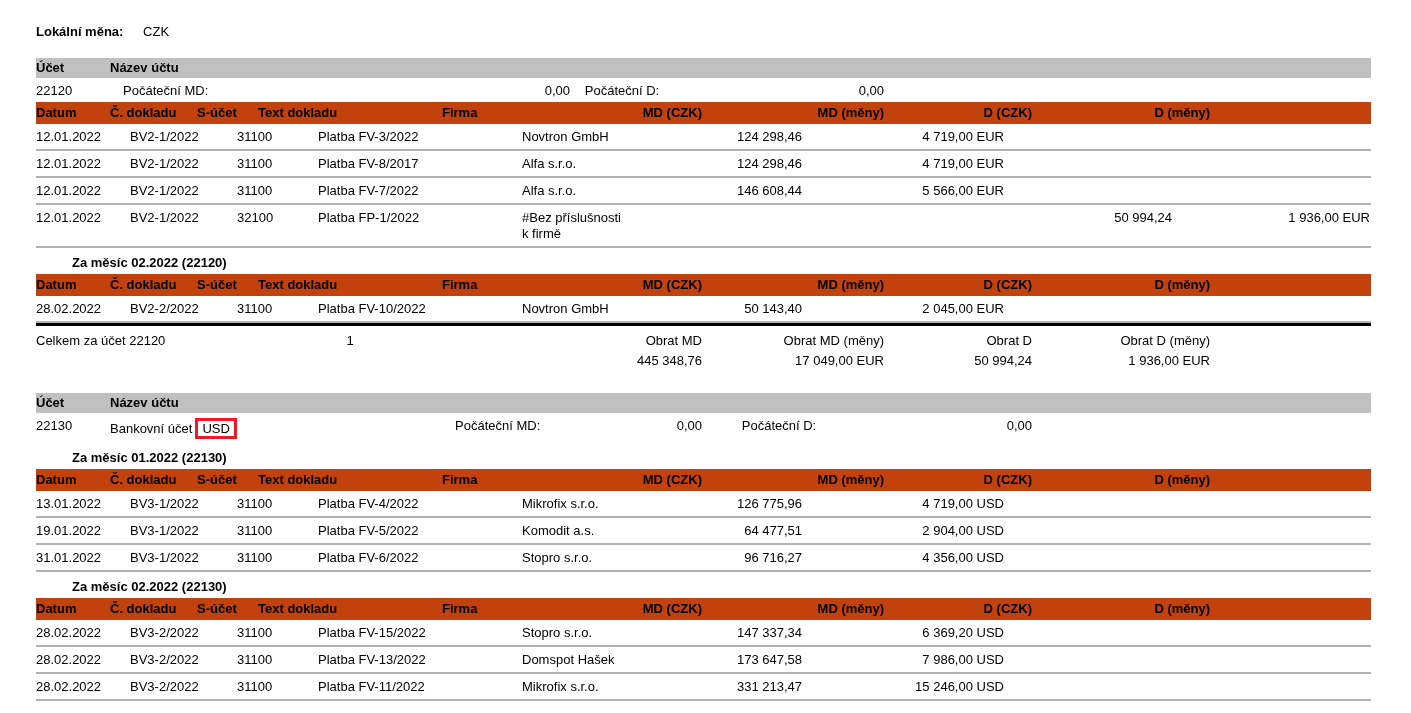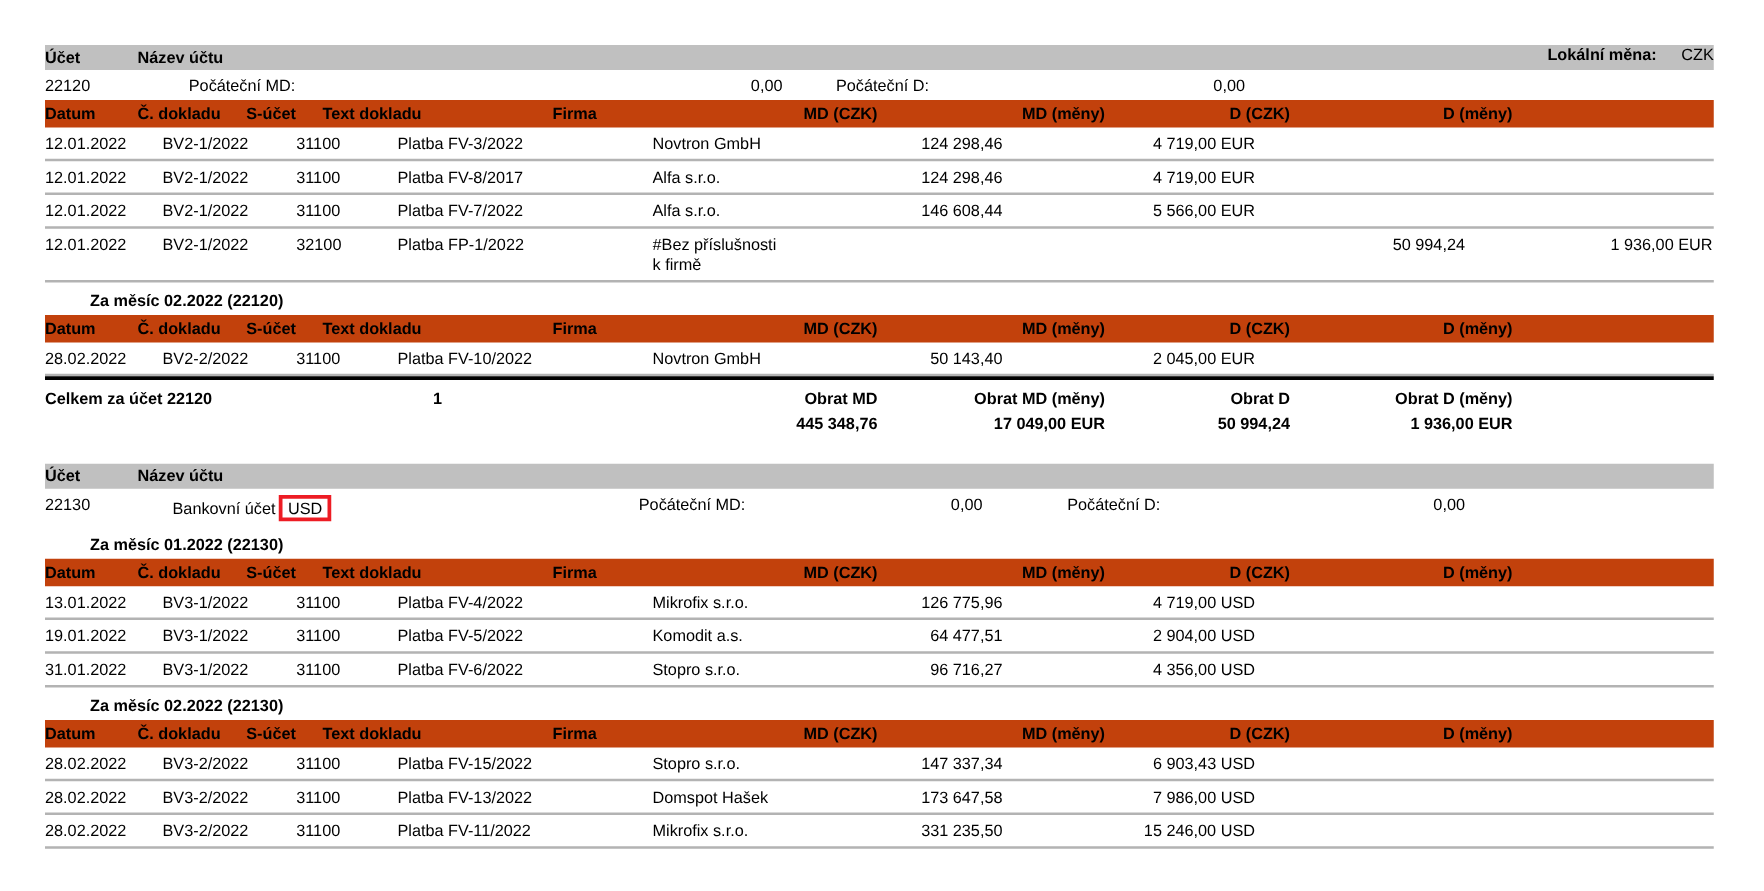--- a/index.html
+++ b/index.html
@@ -6,33 +6,32 @@
   html, body {
     width: 1411px; height: 713px;
     background: #ffffff;
     font-family: "Liberation Sans", "DejaVu Sans", sans-serif;
     font-size: 13px;
     color: #000;
     overflow: hidden;
   }
   .content { margin-left: 36px; width: 1335px; }
 
-  .currency-line { padding-top: 36px; height: 30px; text-align: right; }
+  .currency-line { padding-top: 24px; height: 58px; }
   .currency-line .lbl { font-weight: bold; }
   .currency-line .val { margin-left: 16px; }
 
   
   .grid9 {
     display: grid;
     grid-template-columns: 74px 87px 61px 184px 128px 132px 182px 148px 178px 1fr;
   }
   .acct-grid {
     display: grid;
     grid-template-columns: 74px 332px 128px 132px 182px 148px 1fr;
-    gap: 28px;
   }
   .band-grid {
     display: grid;
     grid-template-columns: 74px 1fr;
   }
 
   .acct-band {
     background: #c0c0c0;
     font-weight: bold;
     padding: 2px 0 3px 0;
@@ -60,21 +59,20 @@
     gap: 20px;
   }
   .cell { overflow: hidden; }
   .r { text-align: right; }
   .c { text-align: center; }
   .prewrap { white-space: pre-line; }
 
   .totals {
     border-top: 3px solid #000;
     padding-top: 6px;
-    font-weight: bold;
   }
   .totals .grid9 { line-height: 17px; }
   .totals .vals { padding-top: 3px; padding-bottom: 8px; }
   .total-label { grid-column: 1 / span 3; }
 
   .cur-box {
     display: inline-block;
     border: 3px solid #ed1c24;
     padding: 0 4px;
     margin-left: 3px;
@@ -298,21 +296,21 @@
     <div class="r">D (měny)</div>
     <div></div>
   </div>
   <div class="t-row grid9">
     <div class="cell">28.02.2022</div>
     <div class="cell">BV3-2/2022</div>
     <div class="cell">31100</div>
     <div class="cell">Platba FV-15/2022</div>
     <div class="cell">Stopro s.r.o.</div>
     <div class="cell r">147 337,34</div>
-    <div class="cell r">6 903,43 USD</div>
+    <div class="cell r">6 369,20 USD</div>
     <div class="cell r"></div>
     <div class="cell r"></div>
     <div></div>
   </div>
   <div class="t-row grid9">
     <div class="cell">28.02.2022</div>
     <div class="cell">BV3-2/2022</div>
     <div class="cell">31100</div>
     <div class="cell">Platba FV-13/2022</div>
     <div class="cell">Domspot Hašek</div>
@@ -321,20 +319,20 @@
     <div class="cell r"></div>
     <div class="cell r"></div>
     <div></div>
   </div>
   <div class="t-row grid9">
     <div class="cell">28.02.2022</div>
     <div class="cell">BV3-2/2022</div>
     <div class="cell">31100</div>
     <div class="cell">Platba FV-11/2022</div>
     <div class="cell">Mikrofix s.r.o.</div>
-    <div class="cell r">331 235,50</div>
+    <div class="cell r">331 213,47</div>
     <div class="cell r">15 246,00 USD</div>
     <div class="cell r"></div>
     <div class="cell r"></div>
     <div></div>
   </div>
 
 </div>
 
 </body></html>

